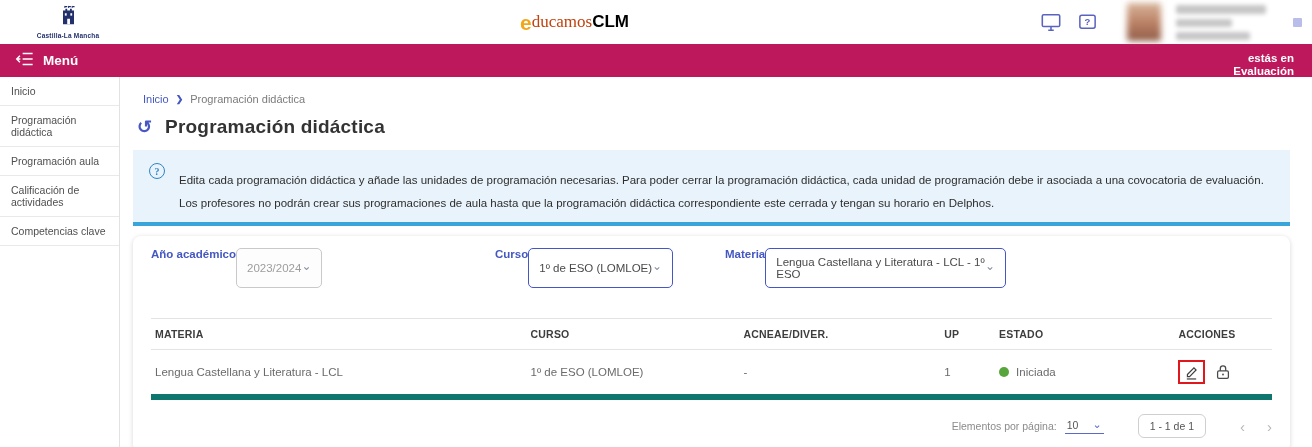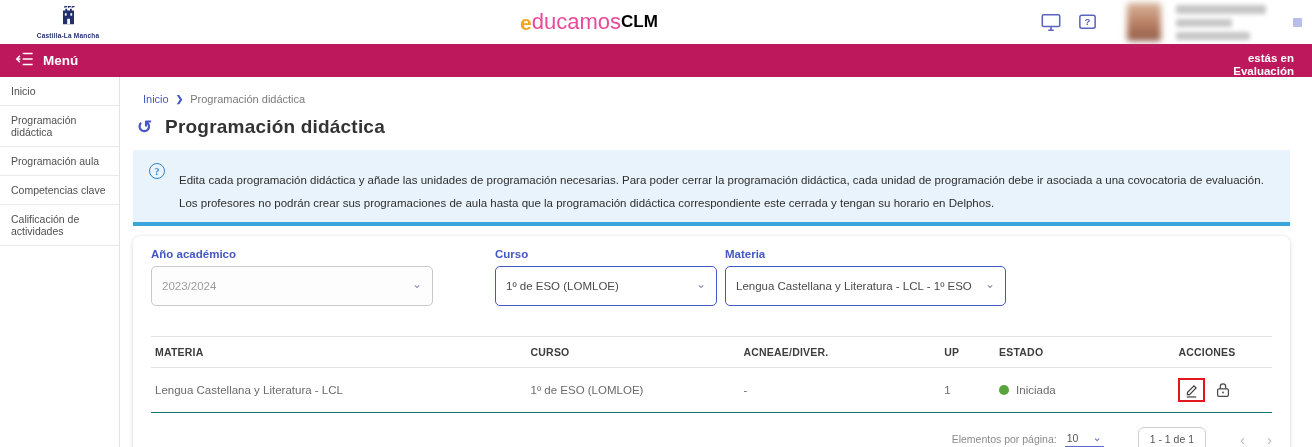--- a/index.html
+++ b/index.html
@@ -5,21 +5,21 @@
   * { box-sizing: border-box; margin: 0; padding: 0; }
   html,body { width:1312px; height:447px; overflow:hidden; background:#fff;
               font-family:"Liberation Sans", sans-serif; }
 
   
   .topbar { height:44px; display:flex; align-items:center; background:#fff; position:relative; padding:0 14px; }
   .brand { display:flex; flex-direction:column; align-items:center; width:92px; margin-left:8px; }
   .brand-name { font-size:6.5px; font-weight:bold; color:#22306b; margin-top:1px; letter-spacing:.2px; }
   .logo { position:absolute; left:520px; top:0; height:44px; display:flex; align-items:center; }
   .logo-e   { color:#f2a71b; font-weight:bold; font-size:21px; line-height:1; }
-  .logo-mid { color:#ec4899; font-size:22px; }
+  .logo-mid { color:#c2410c; font-size:17px;font-family:Liberation Serif, serif; }
   .logo-bold{ color:#000000; font-size:17px; font-weight:bold; }
   .top-actions { position:absolute; right:10px; top:0; height:44px; display:flex; align-items:center; gap:15px; }
   .ticon { display:inline-flex; cursor:pointer; }
   .avatar { width:34px; height:38px; border-radius:2px; margin-left:14px;
             background:linear-gradient(180deg,#d7b49a 0%,#b97f63 55%,#8f5c49 100%); filter:blur(3px); }
   .user-lines { display:flex; flex-direction:column; gap:5px; width:92px; }
   .user-lines i { display:block; height:8px; background:#c6c6c6; border-radius:2px; filter:blur(2px); }
   .user-lines i:nth-child(1){ width:90px; height:9px; }
   .user-lines i:nth-child(2){ width:56px; }
   .user-lines i:nth-child(3){ width:74px; }
@@ -52,33 +52,33 @@
             padding:13px 16px 13px 46px; position:relative; }
   .info-ic { position:absolute; left:16px; top:13px; width:16px; height:16px; border:1.4px solid #2f84c8;
              border-radius:50%; color:#2f84c8; font-size:10px; font-weight:bold;
              display:flex; align-items:center; justify-content:center; font-family:"Liberation Serif",serif; }
   .notice-title { font-size:12.5px; font-weight:bold; color:#1f1f1f; }
   .notice p { font-size:11.5px; color:#2e2e2e; margin-top:11px; }
 
   .card { margin-top:10px; background:#fff; border-radius:8px; box-shadow:0 1px 5px rgba(0,0,0,.16);
           padding:12px 18px 12px 18px; }
   .filters { display:flex; }
-  .field { display:flex; flex-direction:column; }
+  .field { display:flex; flex-direction:row; }
   .f1 { width:282px; } .f2 { width:222px; margin-left:62px; } .f3 { width:281px; margin-left:8px; }
   .f-label { font-size:11.5px; font-weight:bold; color:#4457c2; margin-bottom:6px; }
   .select { height:40px; border-radius:5px; display:flex; align-items:center; justify-content:space-between;
             padding:0 10px; font-size:11.5px; cursor:pointer; background:#fff; }
   .select .chev { font-size:12px; color:#8a90a8; margin-top:-4px; }
   .sel-on  { border:1px solid #4457c2; color:#4a4a4a; }
   .sel-off { border:1px solid #c9c9c9; color:#9d9d9d; background:#fdfdfd; }
 
   table { width:100%; border-collapse:collapse; margin-top:30px; }
   th { text-align:left; font-size:10.5px; color:#3d3d3d; font-weight:bold; letter-spacing:.2px;
        padding:9px 4px; border-top:1px solid #e3e3e3; border-bottom:1px solid #e3e3e3; }
-  td { font-size:11.5px; color:#6b6b6b; padding:10px 4px; border-bottom:1px solid #0f766e; height:37px; }
+  td { font-size:11.5px; color:#6b6b6b; padding:10px 4px; border-bottom:6px solid #0f766e; height:37px; }
   .c-mat{width:33.5%;} .c-cur{width:19%;} .c-acn{width:17.9%;} .c-up{width:4.9%;} .c-est{width:16%;} .c-acc{width:8.7%;}
   .estado { display:flex; align-items:center; gap:7px; }
   .dot { width:10px; height:10px; border-radius:50%; background:#58a53b; }
   .actions { display:flex; align-items:center; gap:9px; }
   .hl-red { border:2.5px solid #e0181e; padding:2px 3px 1px 3px; display:inline-flex; }
   .act-btn { display:inline-flex; cursor:pointer; }
 
   .pagination { display:flex; align-items:center; justify-content:flex-end; margin-top:14px;
                 font-size:10.5px; color:#8b8b8b; padding-bottom:2px; }
   .psize { display:flex; align-items:flex-end; gap:14px; margin-left:8px; border-bottom:1.5px solid #5a6ac8;
@@ -149,22 +149,22 @@
     <div>estás en</div>
     <div>Evaluación</div>
   </div>
 </nav>
 
 <div class="bodywrap">
   <aside class="sidebar">
     <div class="side-item">Inicio</div>
     <div class="side-item">Programación didáctica</div>
     <div class="side-item">Programación aula</div>
+    <div class="side-item">Calificación de actividades</div>
     <div class="side-item">Competencias clave</div>
-    <div class="side-item">Calificación de actividades</div>
   </aside>
 
   <main class="main">
     <div class="breadcrumb">
       <span class="bc-home">Inicio</span>
       <span class="bc-sep">❯</span>
       <span class="bc-cur">Programación didáctica</span>
     </div>
 
     <div class="title-row">

